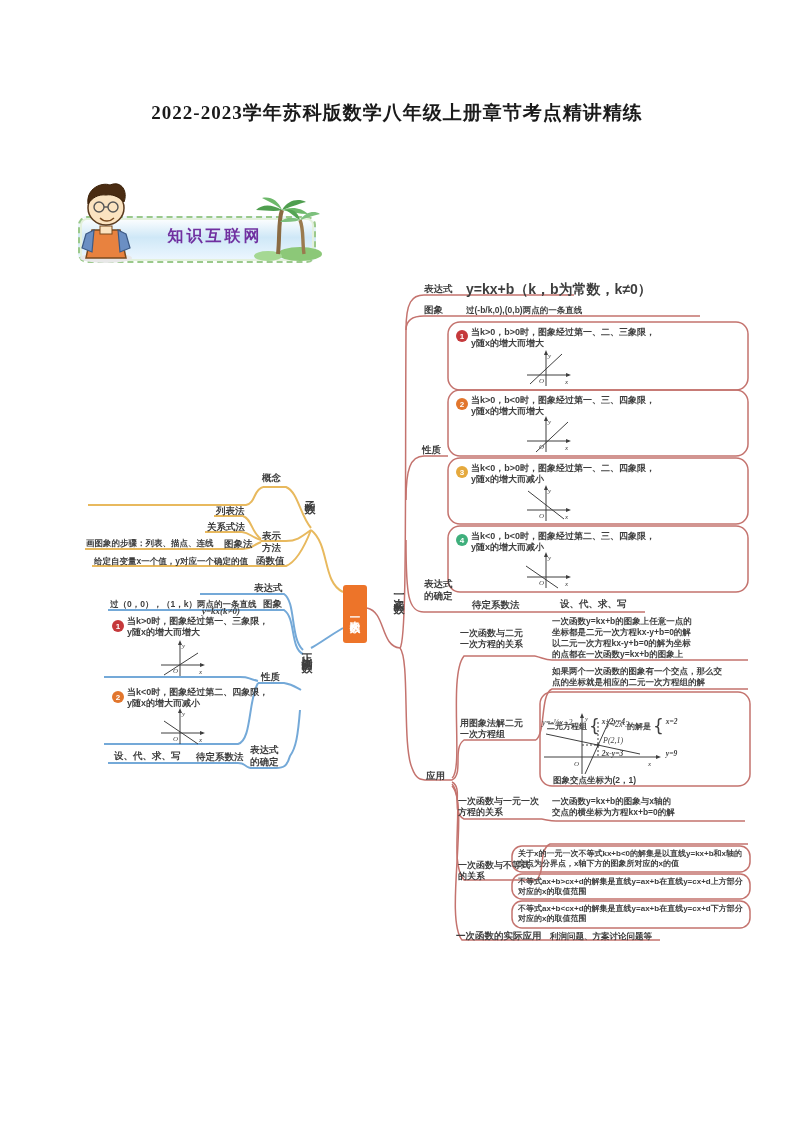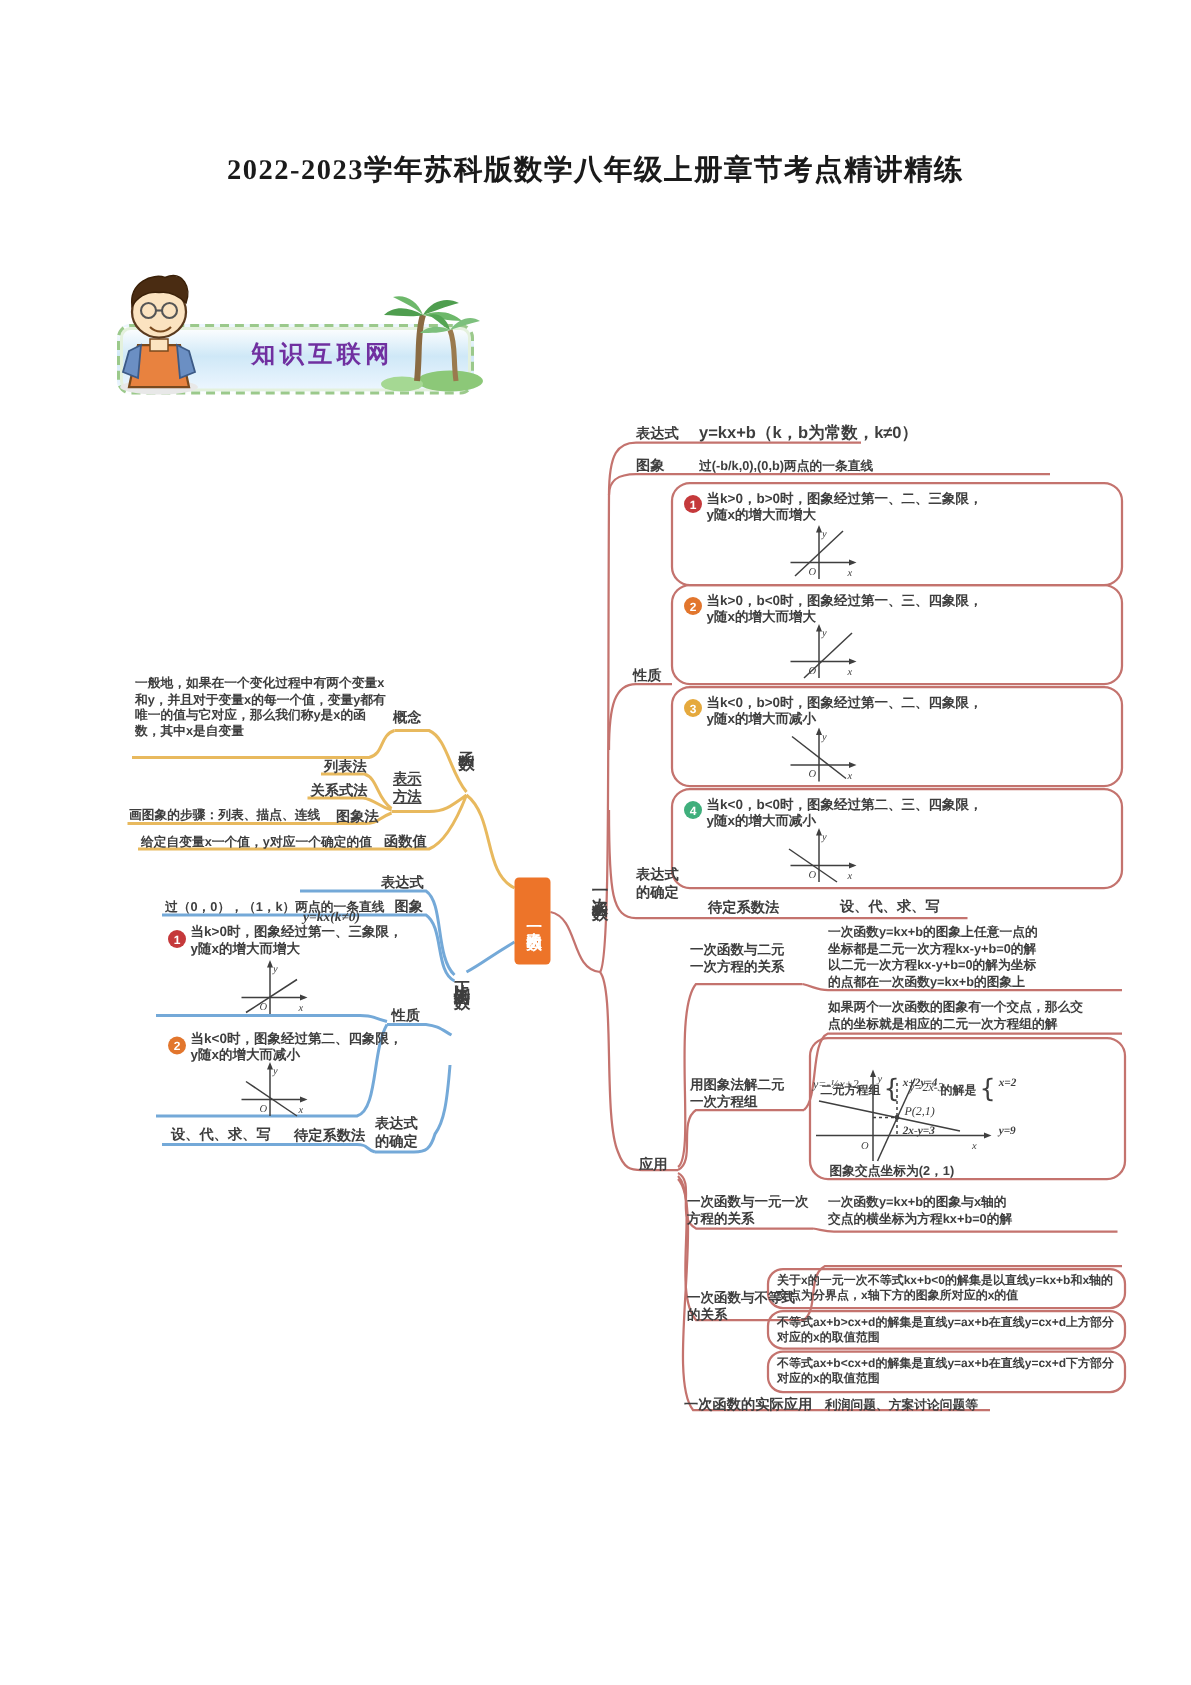--- a/index.html
+++ b/index.html
@@ -118,22 +118,21 @@
       <path d="M 250 768 C 243 766 246 763 238 763 H 108"></path>
     </g>
   </svg>
 
   <div class="abs root-box">
     <span class="vert">一次函数</span>
   </div>
 
   <div class="abs vert" style="left:303px;top:492px;">函数</div>
   <div class="abs lbl" style="left:262px;top:472px;">概念</div>
-  <div class="abs txt" style="left:90px;top:450px;width:170px;">一般地，如果在一个变化过程中有两个变量x和y，并且对于变量x的每一个值，变量y都有唯一的值与它对应，那么我们称y是x的函数，其中x是自变量</div>
-  <div class="abs lbl" style="left:262px;top:514px;width:21px;white-space:normal;line-height:12px;text-decoration:underline;">表示方法</div>
+  <div class="abs lbl" style="left:262px;top:530px;width:21px;white-space:normal;line-height:12px;">表示方法</div>
   <div class="abs lbl" style="left:216px;top:505px;">列表法</div>
   <div class="abs lbl" style="left:207px;top:521px;">关系式法</div>
   <div class="abs lbl" style="left:224px;top:538px;">图象法</div>
   <div class="abs txt" style="left:86px;top:538px;white-space:nowrap;">画图象的步骤：列表、描点、连线</div>
   <div class="abs lbl" style="left:256px;top:555px;font-family:Liberation Mono, monospace;">函数值</div>
   <div class="abs txt" style="left:94px;top:556px;white-space:nowrap;">给定自变量x一个值，y对应一个确定的值</div>
 
   <div class="abs vert" style="left:300px;top:645px;">正比例函数</div>
   <div class="abs lbl" style="left:254px;top:582px;">表达式</div>
   <div class="abs txt math" style="left:202px;top:583px;font-size:9px;">y=kx(k≠0)</div>
@@ -177,21 +176,21 @@
     <text class="mini-axis-label" x="15" y="33">O</text>
   </svg>
 
   <div class="abs lbl" style="left:250px;top:744px;width:34px;white-space:normal;line-height:12px;">表达式的确定</div>
   <div class="abs lbl" style="left:196px;top:751px;">待定系数法</div>
   <div class="abs lbl" style="left:114px;top:750px;">设、代、求、写</div>
 
   <div class="abs vert" style="left:392px;top:588px;">一次函数</div>
 
   <div class="abs lbl" style="left:424px;top:283px;">表达式</div>
-  <div class="abs txt" style="left:466px;top:284px;white-space:nowrap;font-size:11px;">y=kx+b（k，b为常数，k≠0）</div>
+  <div class="abs txt" style="left:466px;top:284px;white-space:nowrap;font-size:14px;">y=kx+b（k，b为常数，k≠0）</div>
   <div class="abs lbl" style="left:424px;top:304px;">图象</div>
   <div class="abs txt" style="left:466px;top:305px;white-space:nowrap;">过(-b/k,0),(0,b)两点的一条直线</div>
   <div class="abs lbl" style="left:422px;top:444px;">性质</div>
 
   <div class="abs badge red" style="left:456px;top:330px;">1</div>
   <div class="abs lbl2" style="left:471px;top:327px;">
     <div>当k&gt;0，b&gt;0时，图象经过第一、二、三象限，</div>
     <div>y随x的增大而增大</div>
   </div>
   <svg class="abs" style="left:524px;top:350px;" width="48" height="38" viewBox="0 0 48 38">

